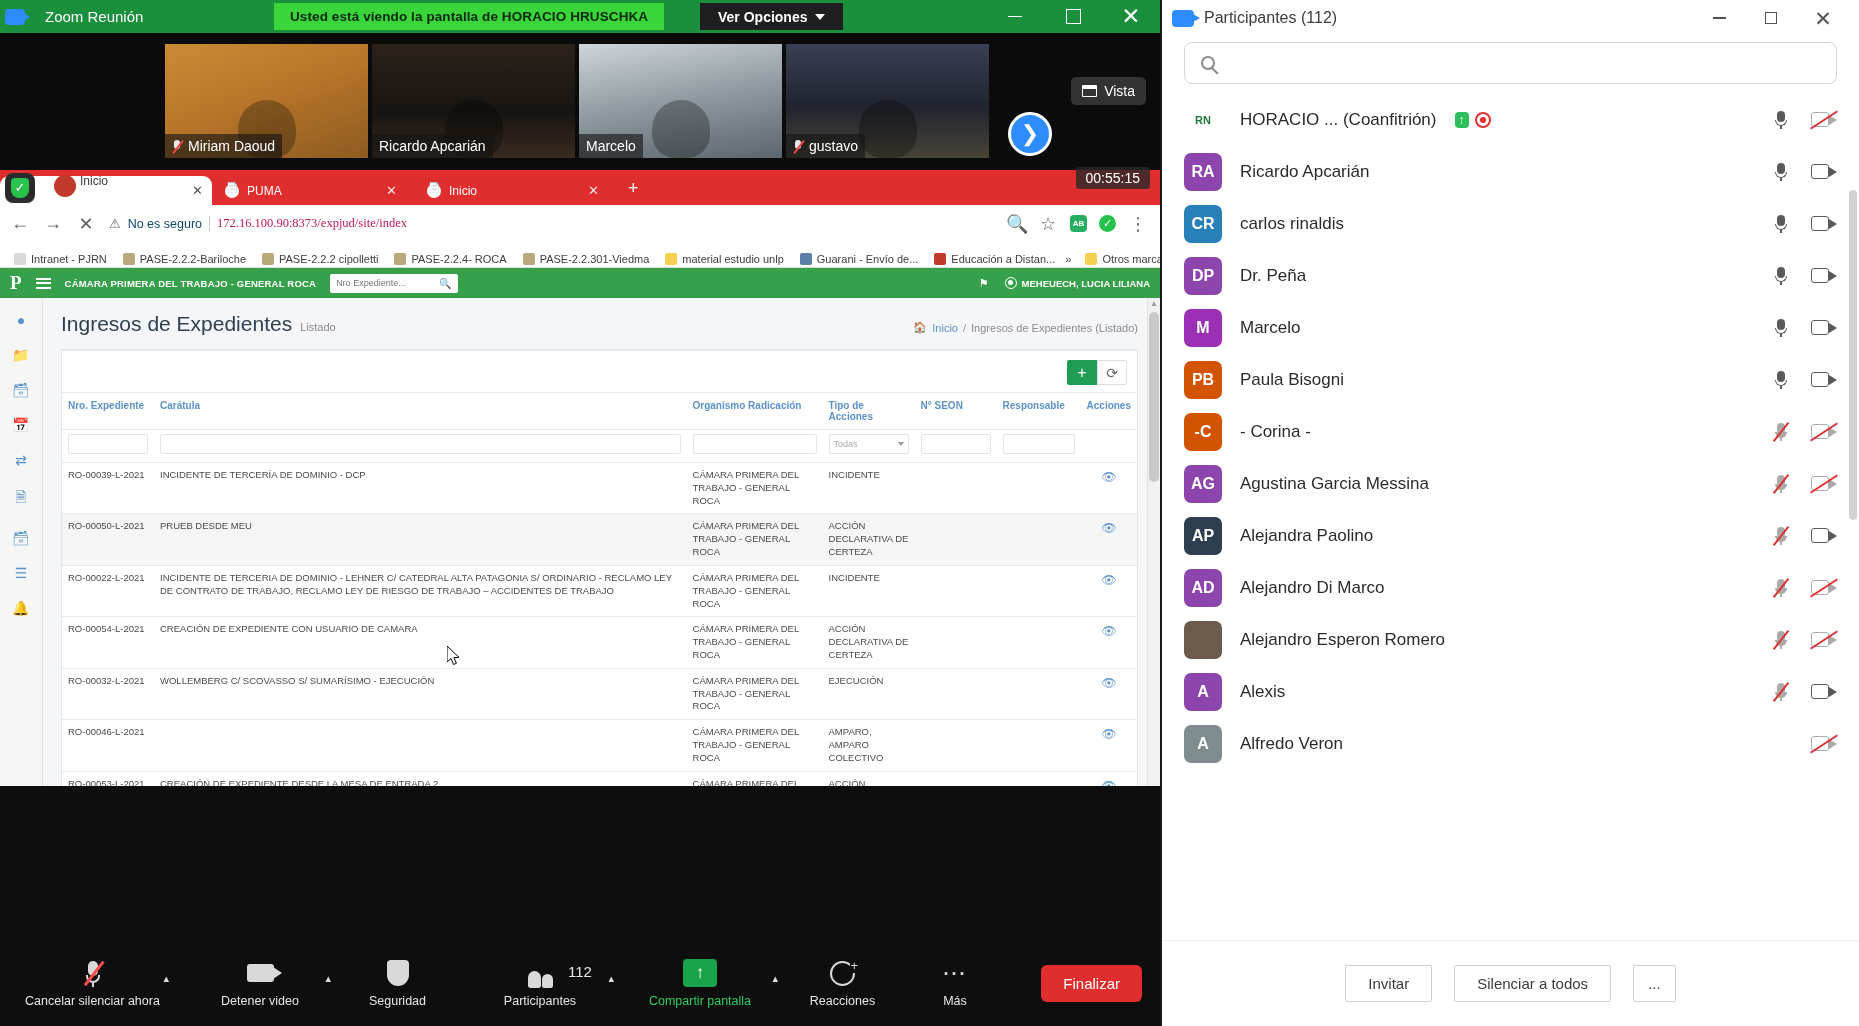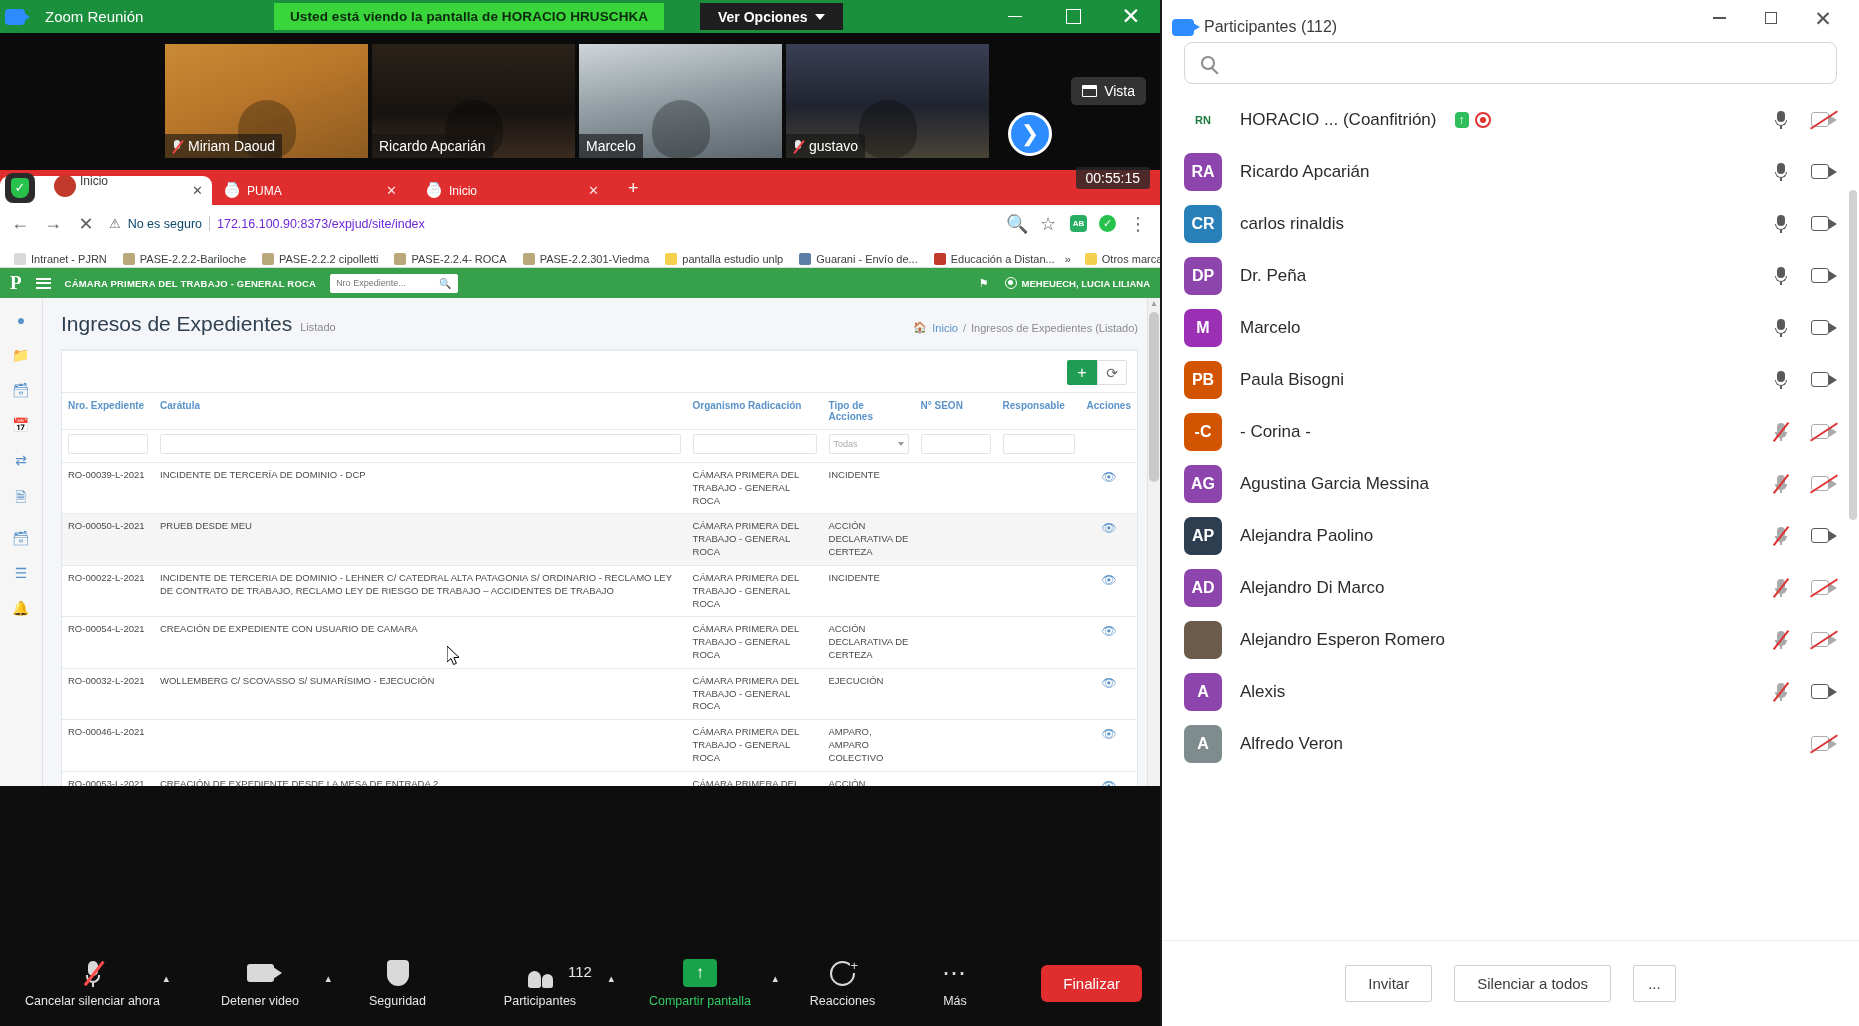--- a/index.html
+++ b/index.html
@@ -106,21 +106,21 @@
   .ghost-tab { position: absolute; left: 80px; top: 4px; font-size: 12px; color: #3c3c3c; z-index: 6; }
 
   .chrome-omnibar { height: 37px; background: #fff; display: flex; align-items: center; padding: 0 10px; gap: 13px; }
   .nav-ico { color: #5f6368; font-size: 18px; width: 20px; text-align: center; }
   .omnibox {
     flex: 1; height: 25px; display: flex; align-items: center; gap: 7px; font-size: 12.5px; color: #202124;
   }
   .warn-tri { color: #5f6368; font-size: 13px; }
   .not-secure { color: #0c4a6e; font-size: 12.5px; }
   .omni-sep { width: 1px; height: 15px; background: #c8c8c8; }
-  .omni-url { color: #6d28d9; font-size: 12.5px; }
+  .omni-url { color: #be185d; font-size: 12.5px; font-family: Liberation Serif, serif; }
   .omni-right { display: flex; align-items: center; gap: 12px; padding-right: 2px; }
   .ab-badge { width: 17px; height: 17px; border-radius: 4px; background: #27ae60; color: #fff; font-size: 8px; display: flex; align-items: center; justify-content: center; font-weight: bold; }
   .ok-badge { width: 17px; height: 17px; border-radius: 50%; background: #27c24c; color: #fff; font-size: 11px; display: flex; align-items: center; justify-content: center; }
 
   .chrome-bookmarks { height: 26px; background: #fff; border-bottom: 1px solid #dadce0; display: flex; align-items: flex-end; padding: 0 8px; gap: 4px; font-size: 11px; color: #3c4043; }
   .bm { display: flex; align-items: center; gap: 5px; padding: 2px 6px; white-space: nowrap; }
   .bm-ico { width: 12px; height: 12px; flex: 0 0 auto; border-radius: 2px; }
   .bm-right { margin-left: auto; display: flex; align-items: center; gap: 8px; }
 
   
@@ -197,21 +197,21 @@
   .share-ico { width: 34px; height: 28px; background: #18a34a; border-radius: 4px; display: flex; align-items: center; justify-content: center; color: #fff; font-size: 17px; }
   .react-ico { width: 25px; height: 25px; border-radius: 50%; border: 2px solid #d9d9d9; position: relative; }
   .react-ico:after { content: "\002B"; position: absolute; right: -5px; top: -5px; font-size: 13px; color: #d9d9d9; background: #0e0e0e; }
   .more-ico { color: #d9d9d9; font-size: 24px; letter-spacing: 2px; line-height: 20px; }
   .tb-count { position: absolute; top: 23px; font-size: 15px; color: #e6e6e6; }
   .finalizar { margin-left: auto; margin-right: 18px; background: #e02d2d; color: #fff; font-size: 15px; padding: 10px 22px; border-radius: 6px; }
   .tb-green .tb-label { color: #33cc66; }
 
   
   #participants { position: absolute; left: 1162px; top: 0; width: 697px; height: 1026px; background: #fff; }
-  .pp-head { height: 36px; display: flex; align-items: flex-end; padding: 0 10px; gap: 10px; }
+  .pp-head { height: 36px; display: flex; align-items: center; padding: 0 10px; gap: 10px; }
   .pp-cam { width: 22px; height: 17px; background: #2d8cff; border-radius: 4px; position: relative; }
   .pp-cam:after { content: ""; position: absolute; right: -6px; top: 4px; border-left: 7px solid #2d8cff; border-top: 4.5px solid transparent; border-bottom: 4.5px solid transparent; }
   .pp-title { font-size: 16px; color: #3c3c3c; }
   .pp-winbtns { margin-left: auto; display: flex; }
   .pp-wb { width: 52px; height: 36px; display: flex; align-items: center; justify-content: center; color: #555; }
   .pp-wb .mn { width: 13px; height: 1.5px; background: #555; }
   .pp-wb .mx { width: 12px; height: 12px; border: 1.5px solid #555; }
   .pp-wb .cl { font-size: 21px; font-weight: 300; line-height: 1; }
 
   .pp-search { margin: 6px 22px 10px; height: 42px; border: 1px solid #d6d6d6; border-radius: 8px; display: flex; align-items: center; gap: 12px; padding: 0 16px; }
@@ -375,21 +375,21 @@
       <div class="bm">
           <span class="bm-ico" style="background:#b9a97a"></span>
           <span>PASE-2.2.4- ROCA</span>
         </div>
       <div class="bm">
           <span class="bm-ico" style="background:#b9a97a"></span>
           <span>PASE-2.2.301-Viedma</span>
         </div>
       <div class="bm">
           <span class="bm-ico" style="background:#f5d04e"></span>
-          <span>pantalla estudio unlp</span>
+          <span>material estudio unlp</span>
         </div>
       <div class="bm">
           <span class="bm-ico" style="background:#5b7fa6"></span>
           <span>Guarani - Envío de...</span>
         </div>
       <div class="bm">
           <span class="bm-ico" style="background:#c0392b"></span>
           <span>Educación a Distan...</span>
         </div>
       <div class="bm-right">

